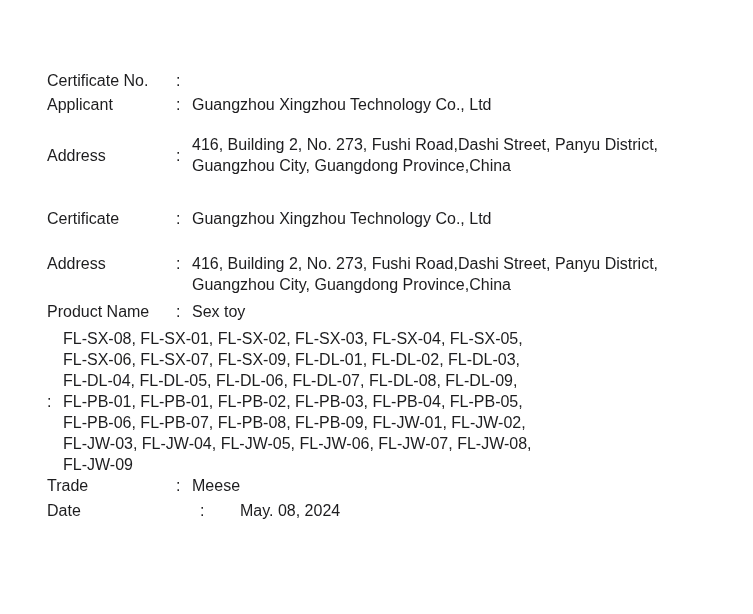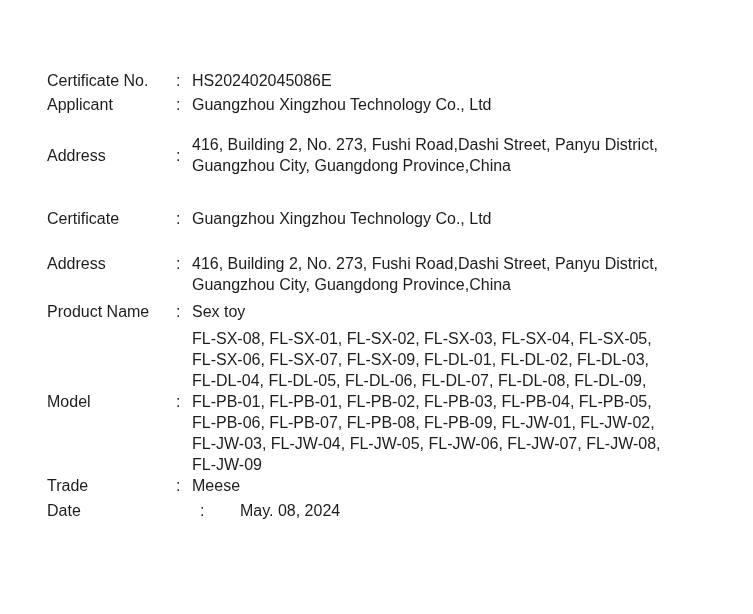--- a/index.html
+++ b/index.html
@@ -58,23 +58,20 @@
   .row-date                { margin-bottom: 0; gap: 24px; }
 </style>
 </head>
 <body>
 
 <div class="certificate">
   <div>
       <div class="field-row row-certificate-no">
     <div class="label-cell">Certificate No.</div>
     <div class="colon-cell">:</div>
-    <div class="value-cell">
-          <div class="value-line">HS202402045086E</div>
-        </div>
   </div>
       <div class="field-row row-applicant">
     <div class="label-cell">Applicant</div>
     <div class="colon-cell">:</div>
     <div class="value-cell">
           <div class="value-line">Guangzhou Xingzhou Technology Co., Ltd</div>
         </div>
   </div>
       <div class="field-row row-applicant-address">
     <div class="label-cell">Address</div>
@@ -100,21 +97,20 @@
         </div>
   </div>
       <div class="field-row row-product-name">
     <div class="label-cell">Product Name</div>
     <div class="colon-cell">:</div>
     <div class="value-cell">
           <div class="value-line">Sex toy</div>
         </div>
   </div>
       <div class="field-row row-model">
-    <div class="label-cell">Model</div>
     <div class="colon-cell">:</div>
     <div class="value-cell">
           <div class="value-line">FL-SX-08, FL-SX-01, FL-SX-02, FL-SX-03, FL-SX-04, FL-SX-05,</div>
           <div class="value-line">FL-SX-06, FL-SX-07, FL-SX-09, FL-DL-01, FL-DL-02, FL-DL-03,</div>
           <div class="value-line">FL-DL-04, FL-DL-05, FL-DL-06, FL-DL-07, FL-DL-08, FL-DL-09,</div>
           <div class="value-line">FL-PB-01, FL-PB-01, FL-PB-02, FL-PB-03, FL-PB-04, FL-PB-05,</div>
           <div class="value-line">FL-PB-06, FL-PB-07, FL-PB-08, FL-PB-09, FL-JW-01, FL-JW-02,</div>
           <div class="value-line">FL-JW-03, FL-JW-04, FL-JW-05, FL-JW-06, FL-JW-07, FL-JW-08,</div>
           <div class="value-line">FL-JW-09</div>
         </div>

